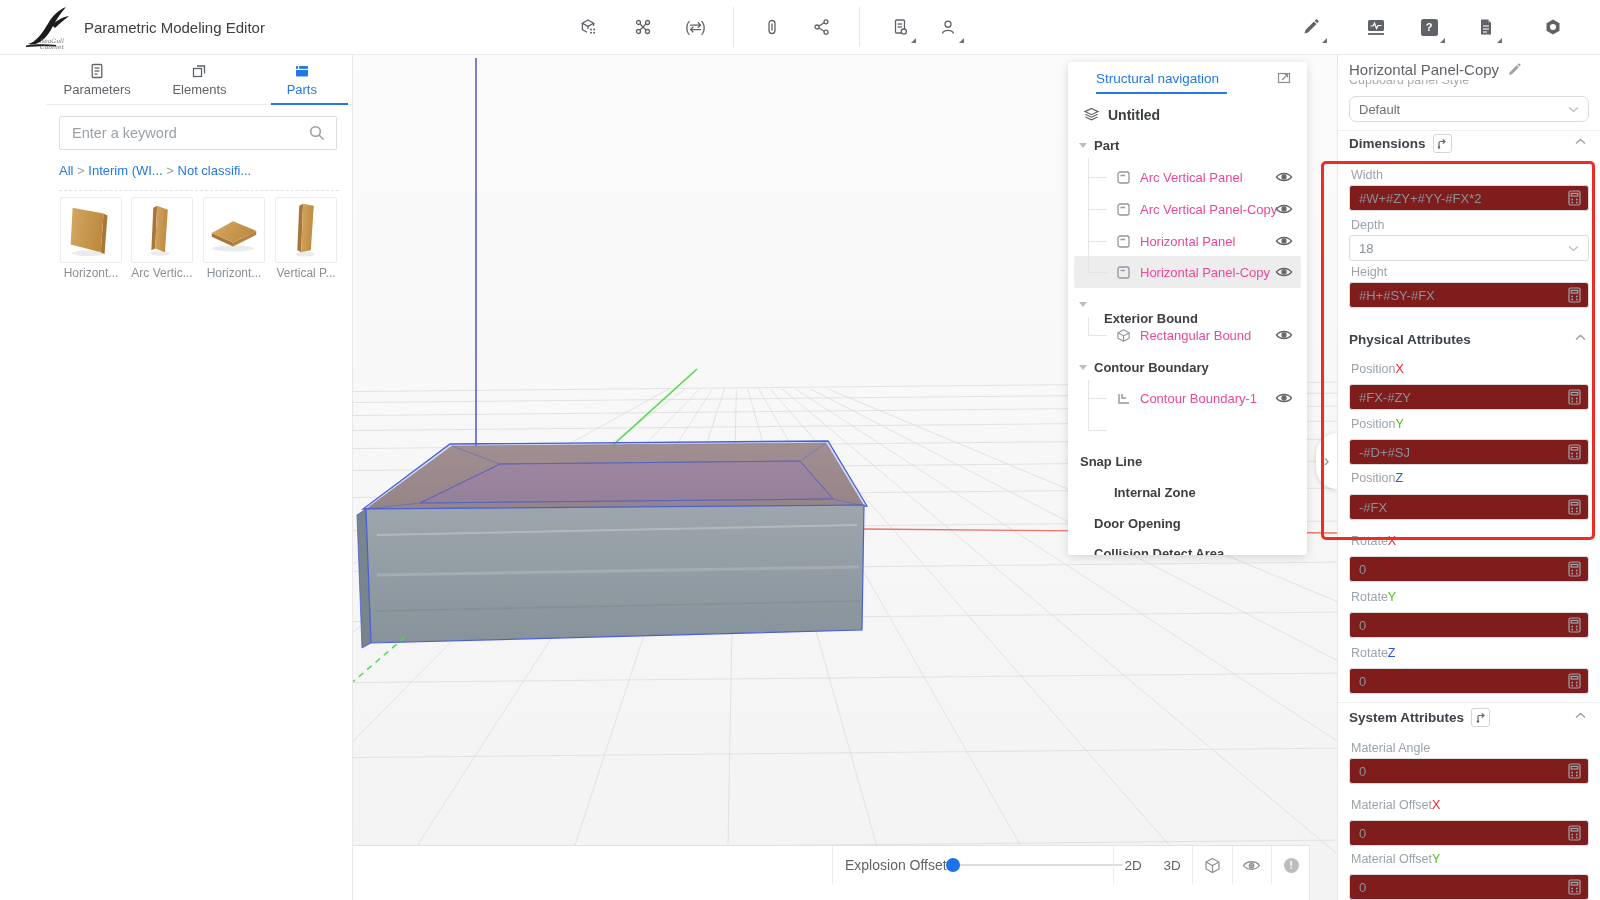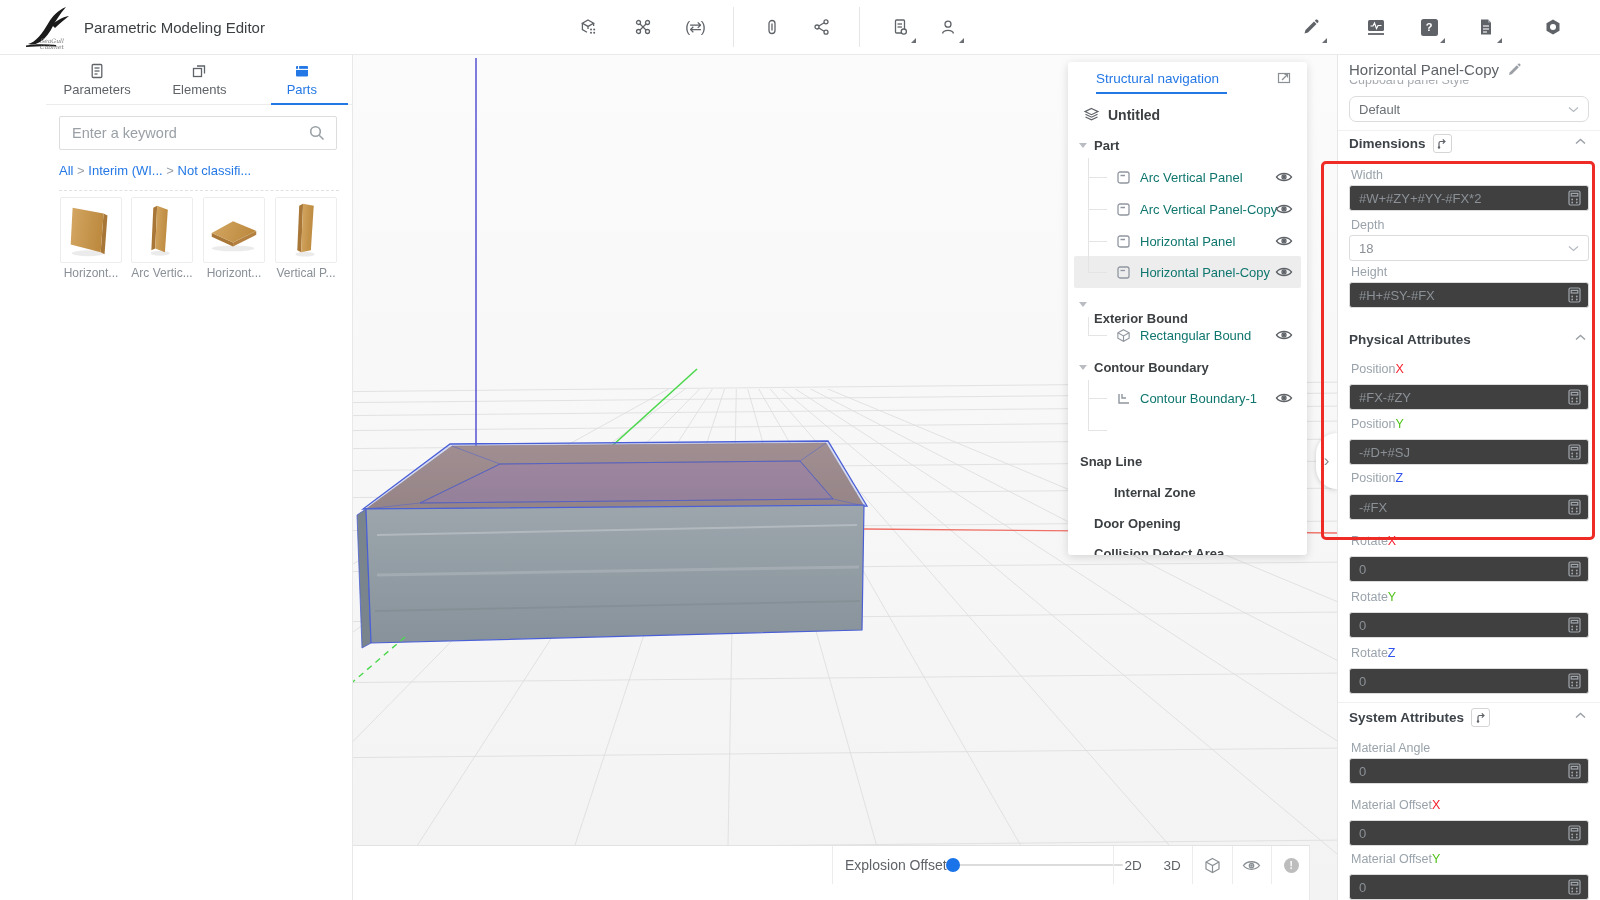--- a/index.html
+++ b/index.html
@@ -53,41 +53,41 @@
   .warncirc{width:15px;height:15px;border-radius:50%;background:#bdbdbd;color:#fff;font-size:10px;font-weight:bold;display:flex;align-items:center;justify-content:center;}
 
   
   .navpanel{left:1068px;top:62px;width:239px;height:493px;background:#fff;border-radius:3px;box-shadow:0 2px 10px rgba(0,0,0,.14);z-index:22;overflow:hidden;}
   .nav-title{position:absolute;left:28px;top:9px;font-size:13.5px;color:#2478e5;cursor:pointer;}
   .nav-title-underline{position:absolute;left:28px;top:30px;width:131px;height:2px;background:#2478e5;}
   .nav-expand{position:absolute;right:10px;top:8px;cursor:pointer;}
   .trow{position:absolute;left:0;width:100%;display:flex;align-items:center;cursor:pointer;}
   .trow .lbl-root{font-size:14px;font-weight:bold;color:#3c4043;}
   .trow .lbl-group{font-size:13px;font-weight:bold;color:#3c4043;}
-  .trow .lbl-child{font-size:13px;color:#0f766e;}
+  .trow .lbl-child{font-size:13px;color:#ec4899;}
   .tri{position:absolute;left:11px;width:0;height:0;border-left:4px solid transparent;border-right:4px solid transparent;border-top:5px solid #b9bdc2;}
   .selrow{position:absolute;left:6px;width:227px;height:32px;background:#ededee;border-radius:2px;}
   .vline{position:absolute;left:20px;width:1px;background:#e4e4e4;}
   .stub{position:absolute;left:20px;width:19px;height:1px;background:#e4e4e4;}
   .eyebtn{position:absolute;right:14px;background:none;border:none;padding:0;cursor:pointer;display:flex;}
 
   
   .props{left:1337px;top:55px;width:263px;height:845px;background:#fff;border-left:1px solid #e6e6e6;z-index:21;}
   .p-title{position:absolute;left:11px;top:6px;font-size:15px;color:#5f6368;display:flex;align-items:center;gap:8px;}
   .clipwrap{position:absolute;left:11px;top:25px;height:11px;overflow:hidden;width:200px;}
   .clipwrap span{display:block;margin-top:-7px;font-size:12.5px;color:#a7abb0;}
   .pselect{position:absolute;left:11px;width:240px;height:26px;border:1px solid #dcdcdc;border-radius:3px;background:#fff;display:flex;align-items:center;padding:0 9px;cursor:pointer;}
   .pselect .val{flex:1;font-size:13px;color:#6b7075;}
   .pdivider{position:absolute;left:0;width:263px;height:1px;background:#f0f0f0;}
   .sechead{position:absolute;left:11px;height:20px;display:flex;align-items:center;gap:7px;font-size:13.5px;font-weight:bold;color:#3d4349;cursor:pointer;}
   .iconbox{width:19px;height:19px;border:1px solid #d5d5d5;border-radius:3px;background:#fff;display:flex;align-items:center;justify-content:center;cursor:pointer;}
   .chevbtn{position:absolute;right:14px;background:none;border:none;padding:0;cursor:pointer;display:flex;}
   .flabel{position:absolute;left:13px;height:14px;line-height:14px;font-size:12.5px;color:#9aa3ab;white-space:nowrap;}
   .ax-x{color:#f5222d;} .ax-y{color:#52c41a;} .ax-z{color:#2f54eb;}
-  .fbox{position:absolute;left:11px;width:240px;height:26px;border:1px solid #dcdcdc;border-radius:3px;background:#404040;display:flex;align-items:center;padding:0 7px 0 9px;cursor:text;}
+  .fbox{position:absolute;left:11px;width:240px;height:26px;border:1px solid #dcdcdc;border-radius:3px;background:#7f1d1d;display:flex;align-items:center;padding:0 7px 0 9px;cursor:text;}
   .fbox .val{flex:1;font-size:13px;color:#8b9197;white-space:nowrap;overflow:hidden;}
 
   
   .red-annot{left:1321px;top:161px;width:274px;height:379px;border:3px solid #ee2b24;border-radius:5px;z-index:40;pointer-events:none;}
 </style>
 </head>
 <body>
 
 <div class="app">
 
@@ -534,21 +534,21 @@
         <svg width="18" height="12" viewBox="0 0 18 12" fill="none" stroke="#5f6368" stroke-width="1.3">
             <path d="M1.5,6 C5,1.3 13,1.3 16.5,6 C13,10.7 5,10.7 1.5,6 Z"></path>
             <circle cx="9" cy="6" r="2"></circle>
             <circle cx="9" cy="6" r="0.7" fill="#5f6368"></circle>
           </svg>
       </button>
     </div>
 
     <div class="trow" style="top:229px;height:26px;">
       <span class="tri"></span>
-      <span class="lbl-group" style="position:absolute;left:26px;margin-top:28px;">Exterior Bound</span>
+      <span class="lbl-group" style="position:absolute;left:36px;margin-top:28px;">Exterior Bound</span>
     </div>
     <div class="trow" style="top:257px;height:32px;">
       <span style="position:absolute;left:48px;display:flex;">
         <svg width="15" height="15" viewBox="0 0 16 16" fill="none" stroke="#9096a0" stroke-width="1.2">
           <polygon points="8,1.8 14,5.1 14,10.9 8,14.2 2,10.9 2,5.1"></polygon>
           <polyline points="2,5.1 8,8.4 14,5.1"></polyline>
             <line x1="8" y1="8.4" x2="8" y2="14.2"></line>
         </svg>
       </span>
       <span class="lbl-child" style="position:absolute;left:72px;">Rectangular Bound</span>

